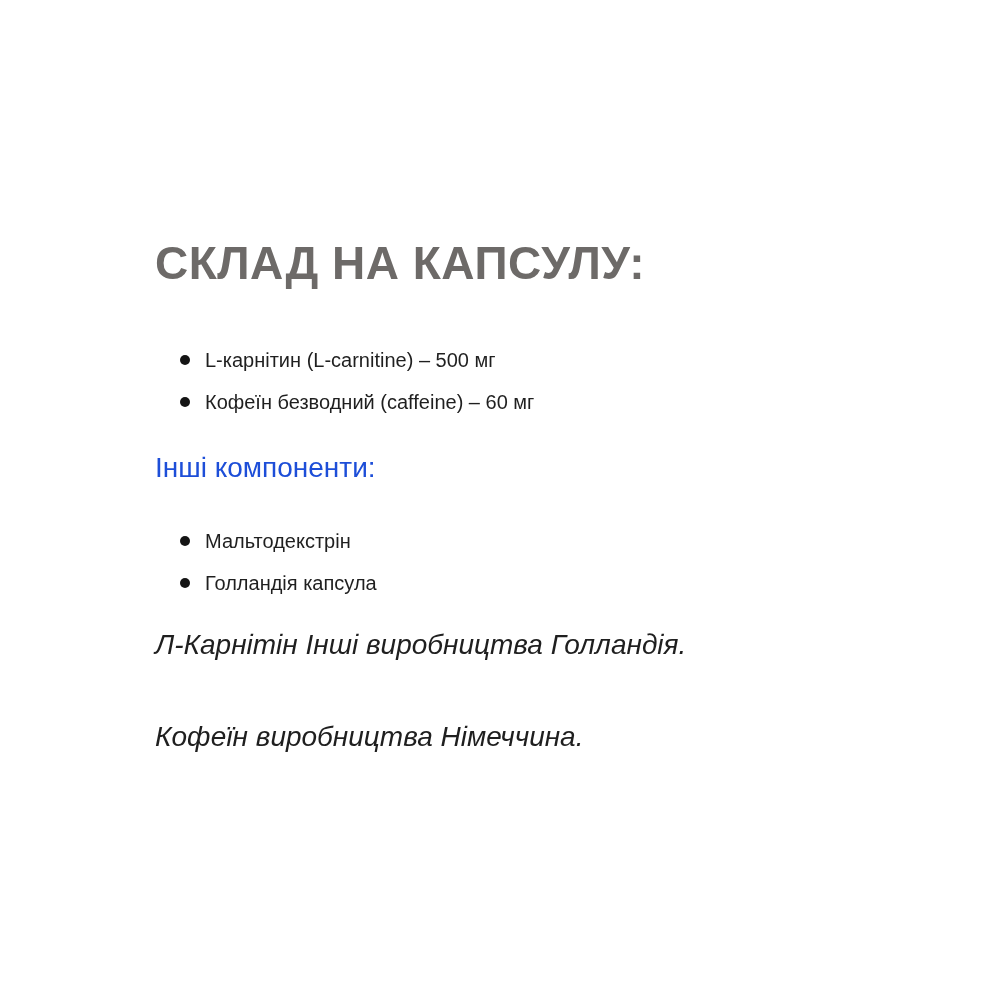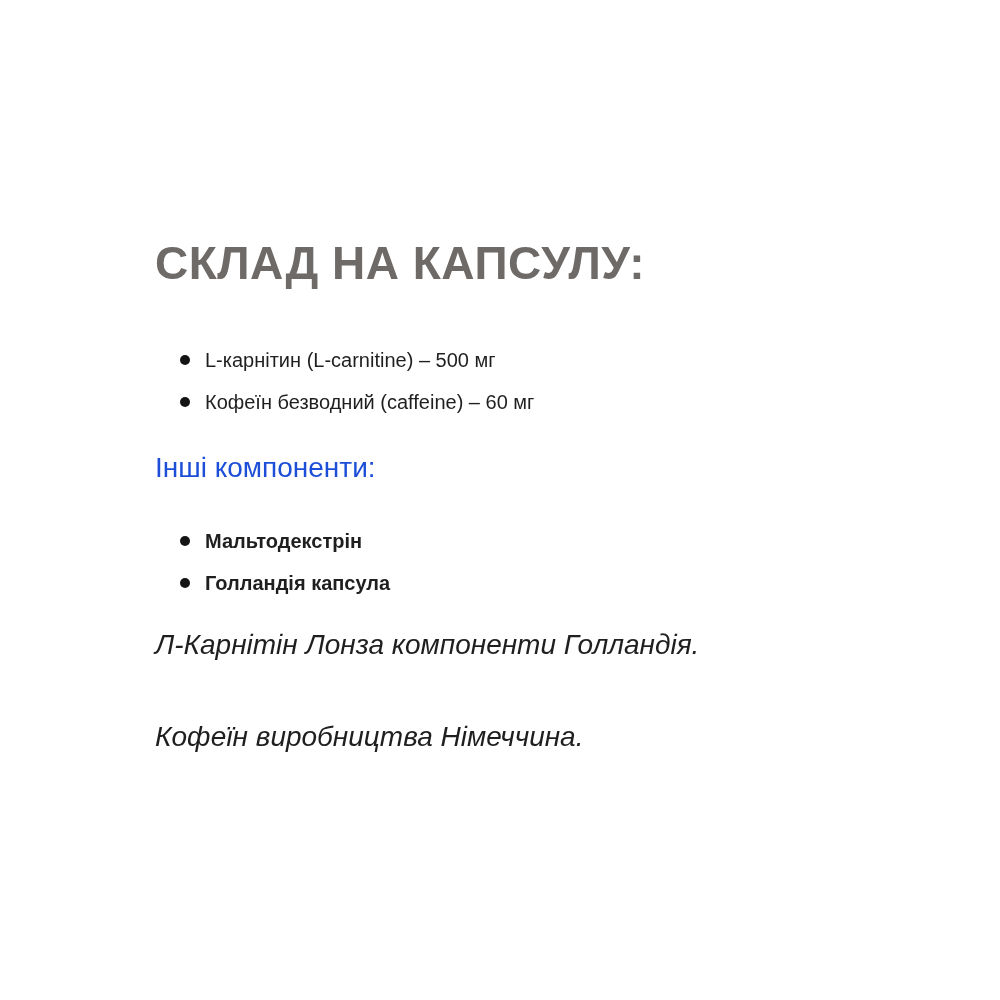--- a/index.html
+++ b/index.html
@@ -26,21 +26,20 @@
     letter-spacing: 0.5px;
     color: #6d6a68;
   }
   ul.ingredient-list {
     list-style: none;
     margin: 48px 0 0 0;
     padding: 0;
   }
   ul.ingredient-list.second {
     margin-top: 31px;
-    font-weight: bold;
   }
   ul.ingredient-list li {
     position: relative;
     padding-left: 50px;
     font-size: 20px;
     line-height: 42px;
     color: #1f1f1f;
   }
   ul.ingredient-list li::before {
     content: "";
@@ -81,17 +80,17 @@
     <li>Кофеїн безводний (caffeine) – 60 мг</li>
   </ul>
 
   <p class="components-label">Інші компоненти:</p>
 
   <ul class="ingredient-list second">
     <li>Мальтодекстрін</li>
     <li>Голландія капсула</li>
   </ul>
 
-  <p class="origin-note first">Л-Карнітін Лонза компоненти Голландія.</p>
+  <p class="origin-note first">Л-Карнітін Інші виробництва Голландія.</p>
 
   <p class="origin-note second">Кофеїн виробництва Німеччина.</p>
 
 </div>
 
 </body></html>

